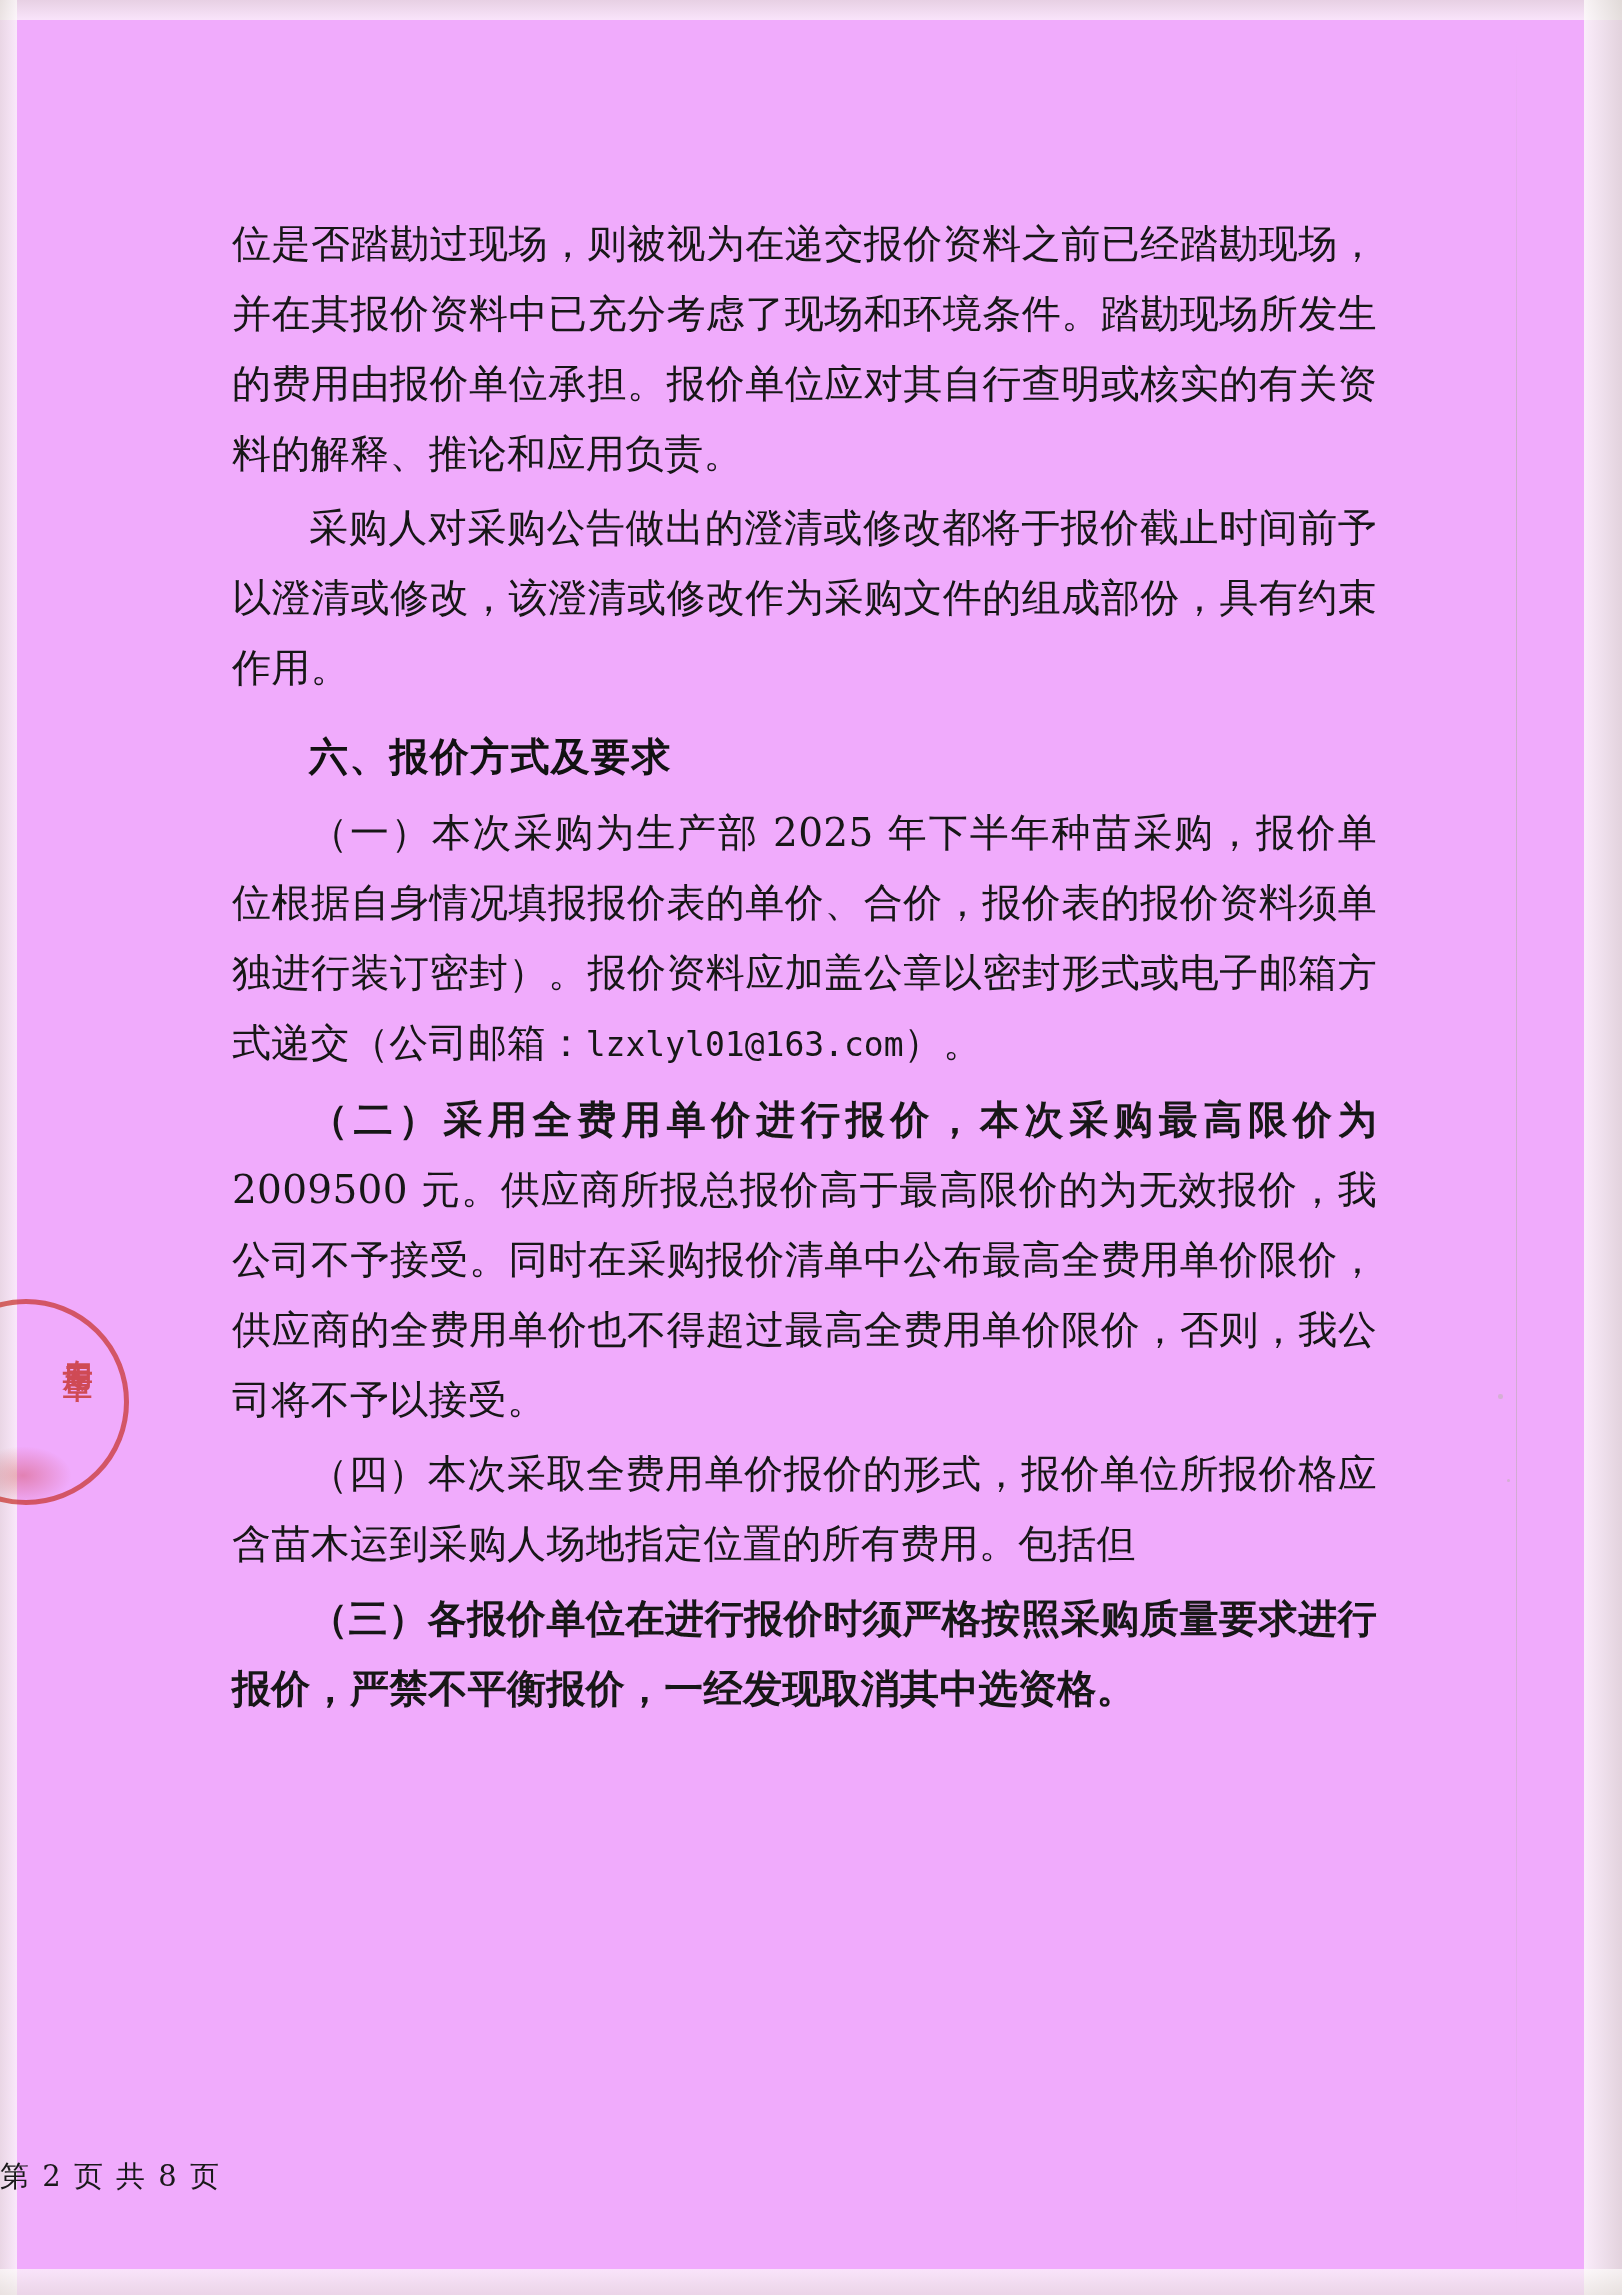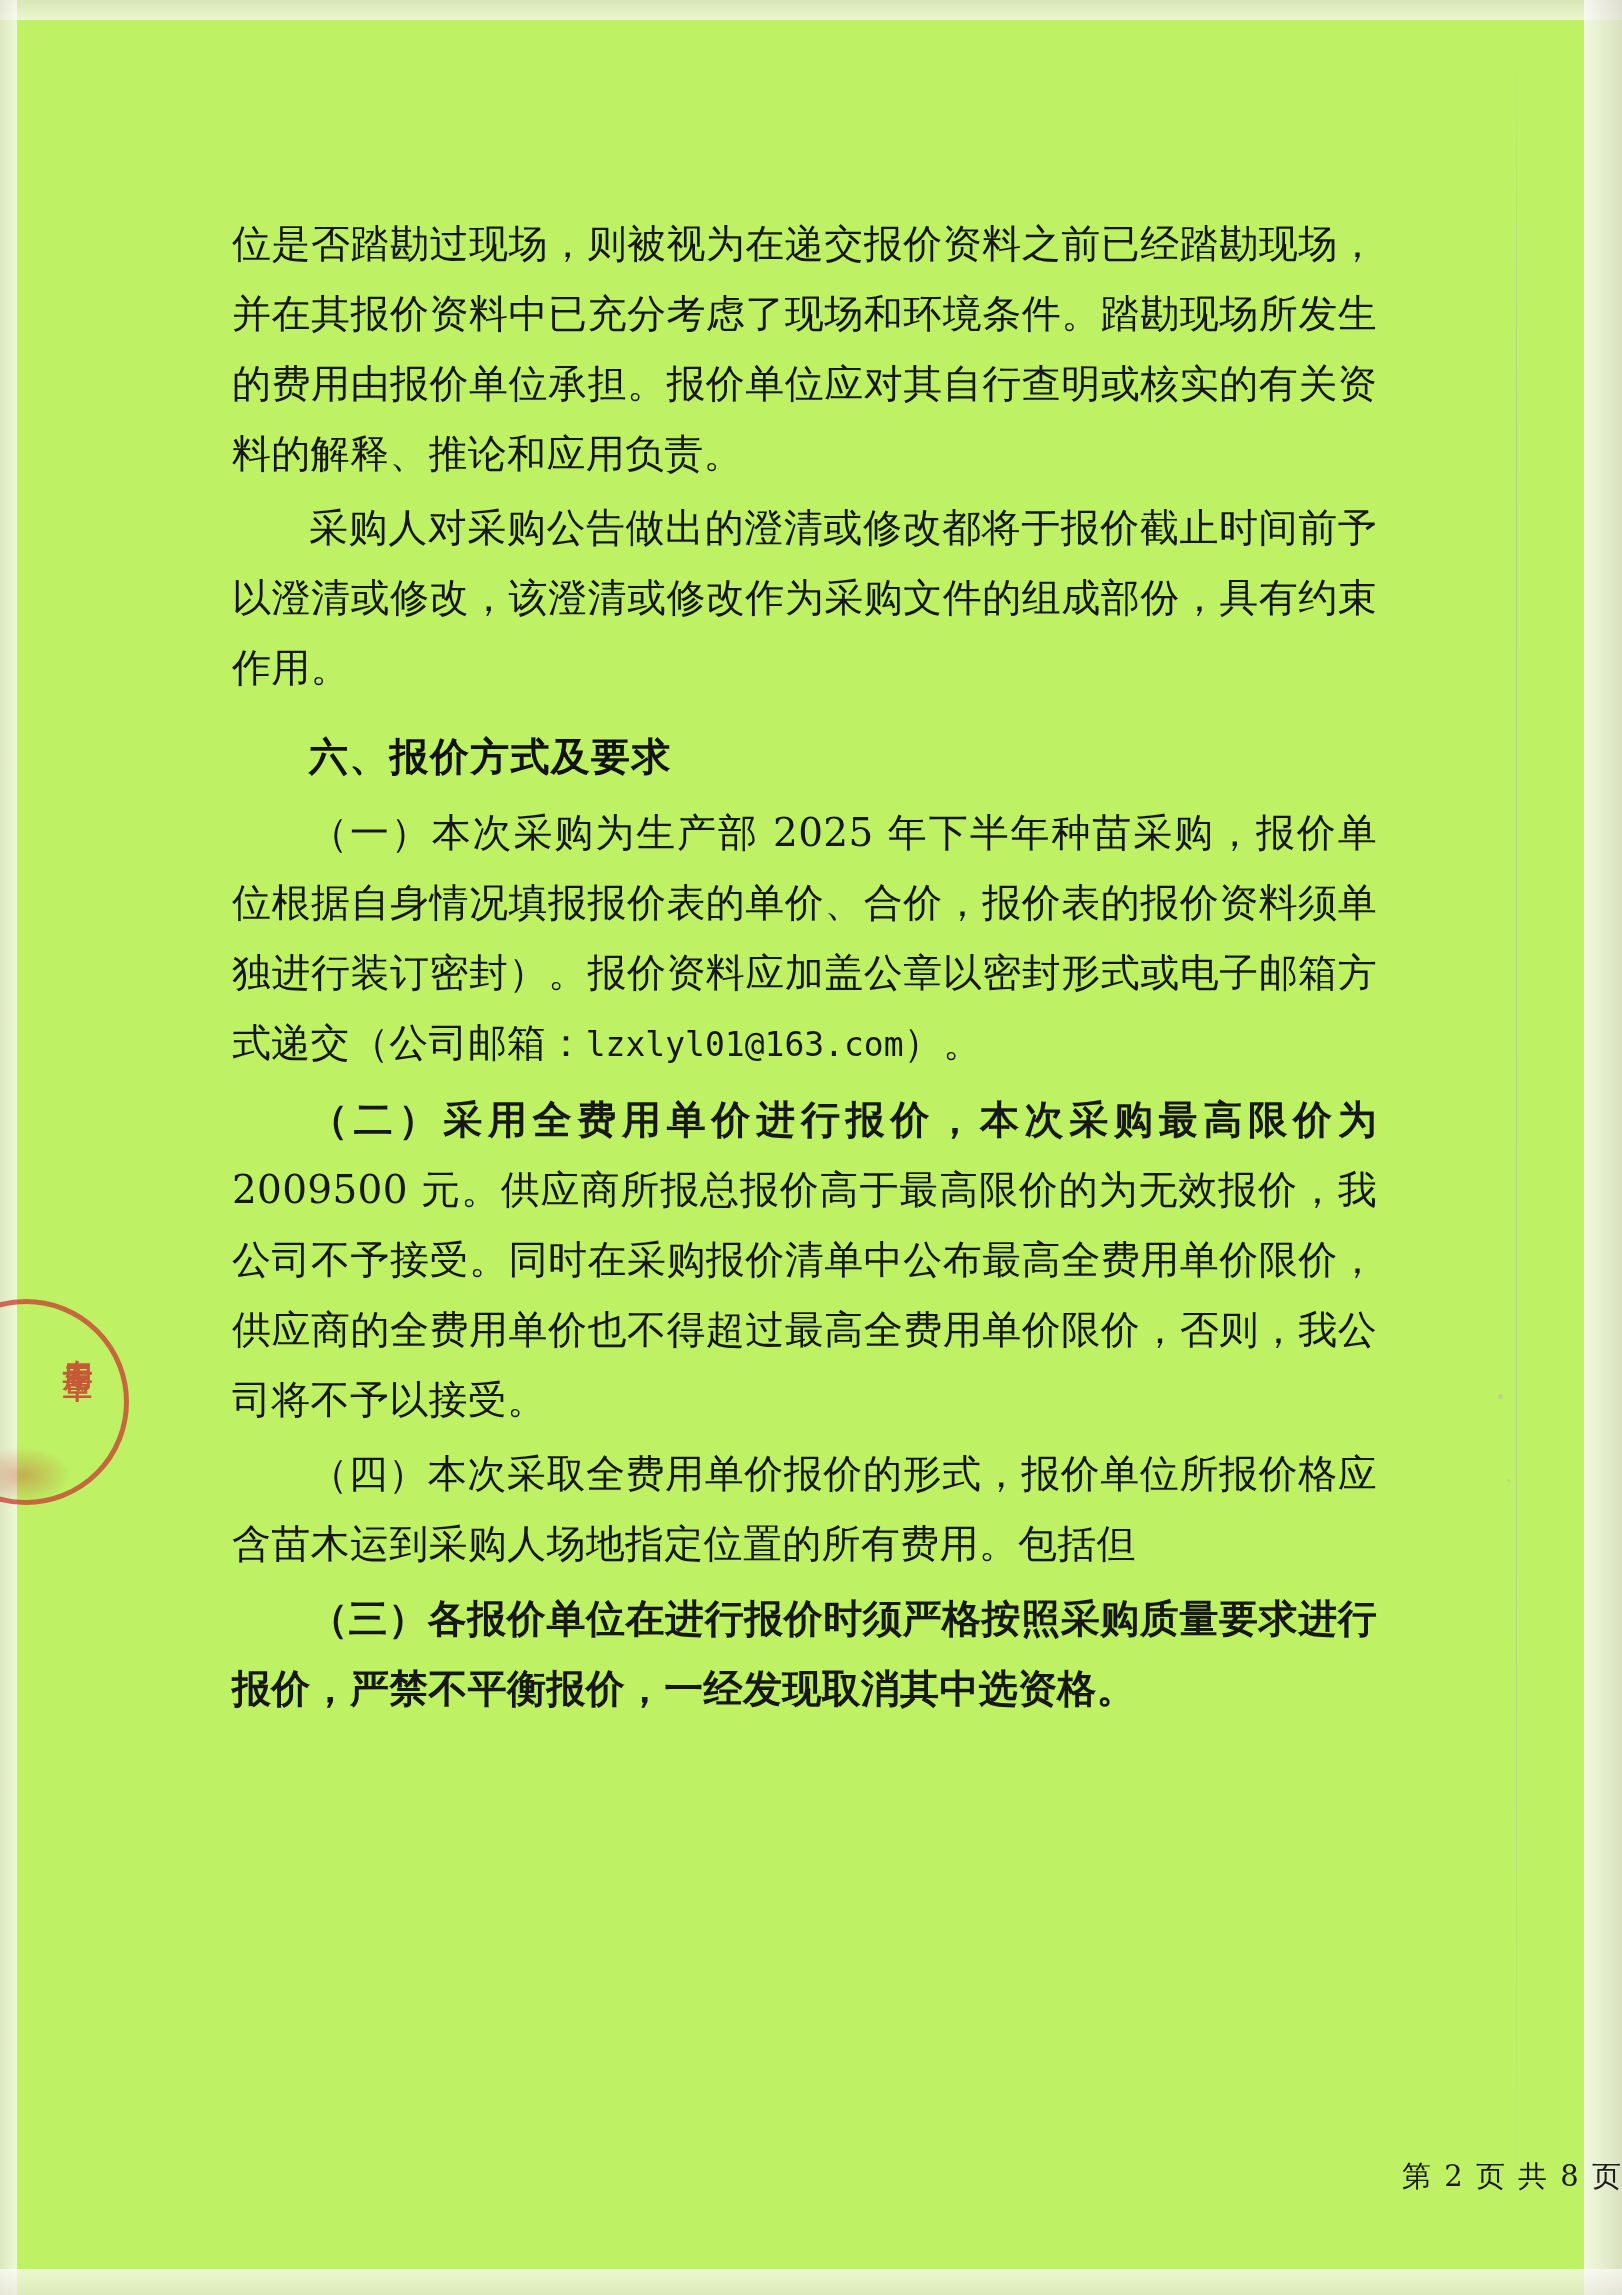--- a/index.html
+++ b/index.html
@@ -4,21 +4,21 @@
 <style>
   html, body {
     margin: 0;
     padding: 0;
     background: #ffffff;
   }
   .page {
     position: relative;
     width: 1623px;
     height: 2295px;
-    background: #bef264;
+    background: #f0abfc;
     overflow: hidden;
     font-family: "DejaVu Serif", "Liberation Serif", serif;
   }
   
   .scan-edge-left {
     position: absolute;
     left: 0; top: 0;
     width: 17px; height: 100%;
     background: linear-gradient(to right, #e7e4dd 0%, #fdfcfa 100%);
     opacity: .75;
@@ -86,21 +86,21 @@
     font-family: "DejaVu Sans Mono", "Liberation Mono", monospace;
     font-size: 33px;
     letter-spacing: 0px;
   }
 
   .footer {
     position: absolute;
     left: 0;
     bottom: 98px;
     width: 1623px;
-    text-align: right;
+    text-align: left;
     font-size: 29px;
     letter-spacing: 2px;
     color: #1a1a1a;
     font-family: "DejaVu Serif", "Liberation Serif", serif;
   }
 
   
   .stamp {
     position: absolute;
     left: -77px;

